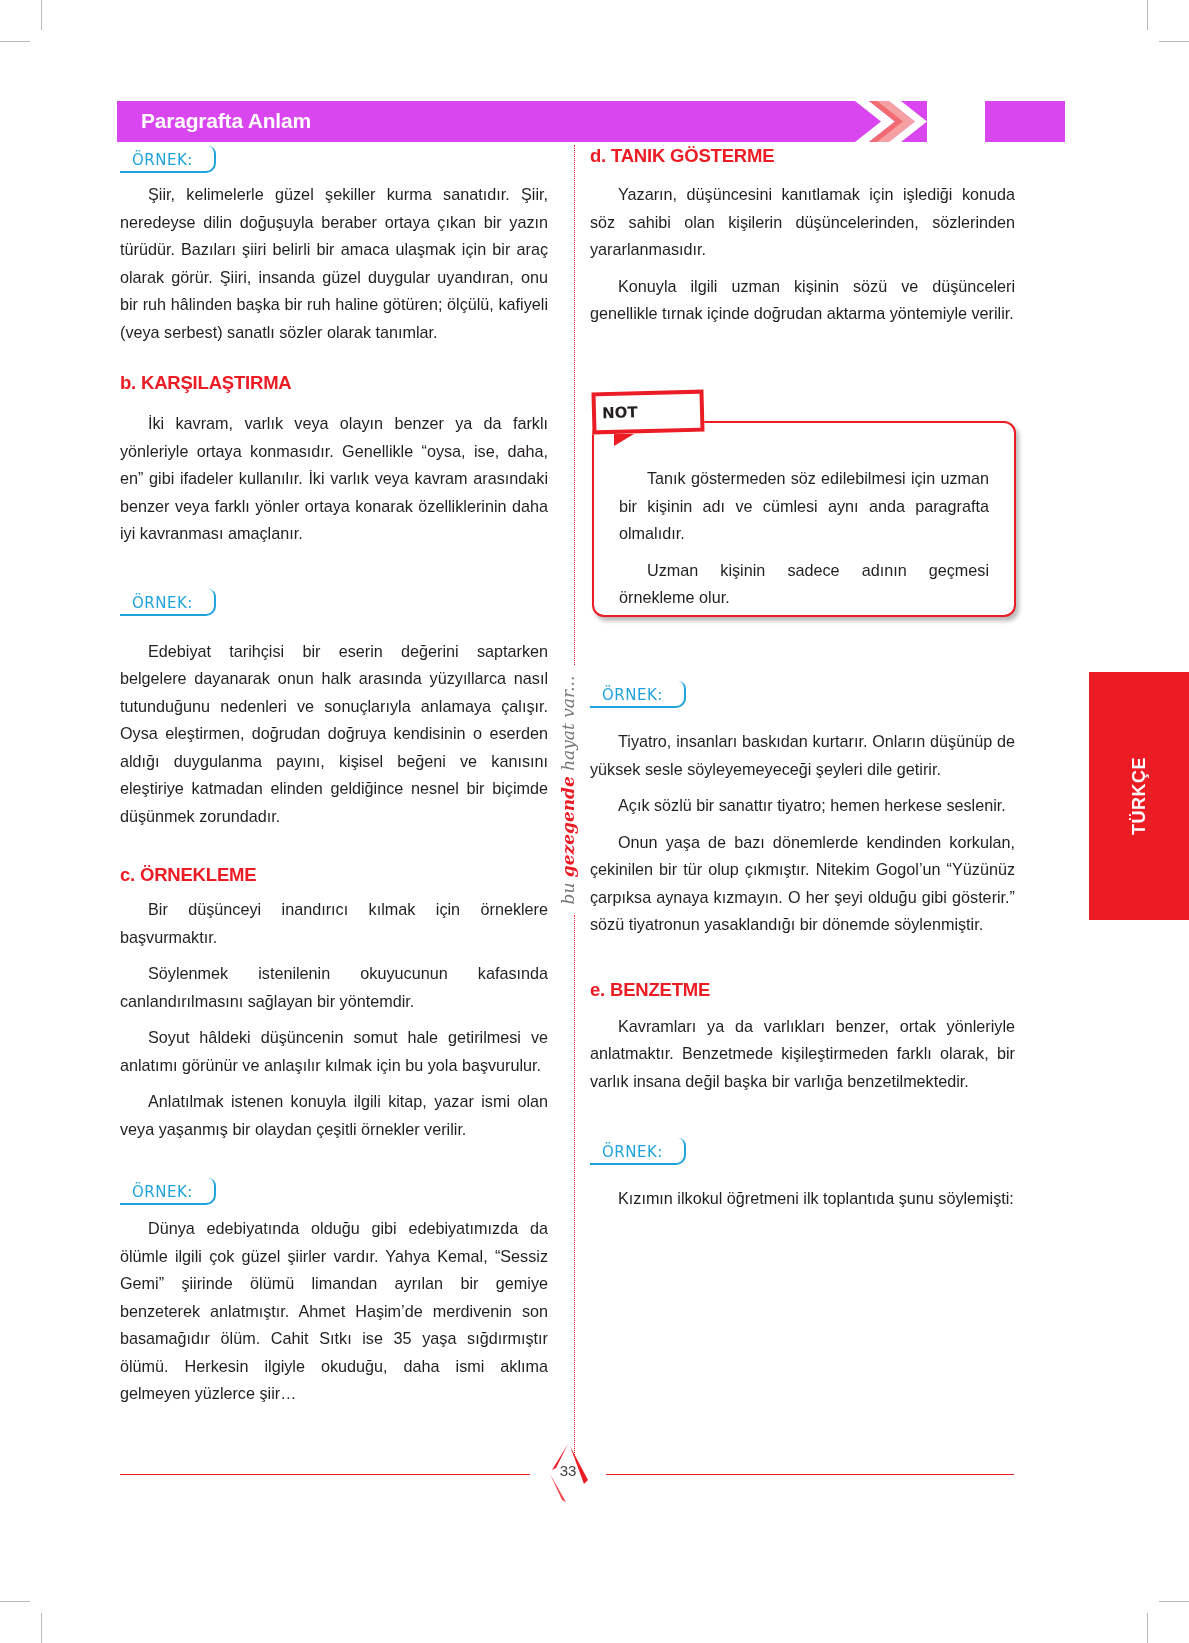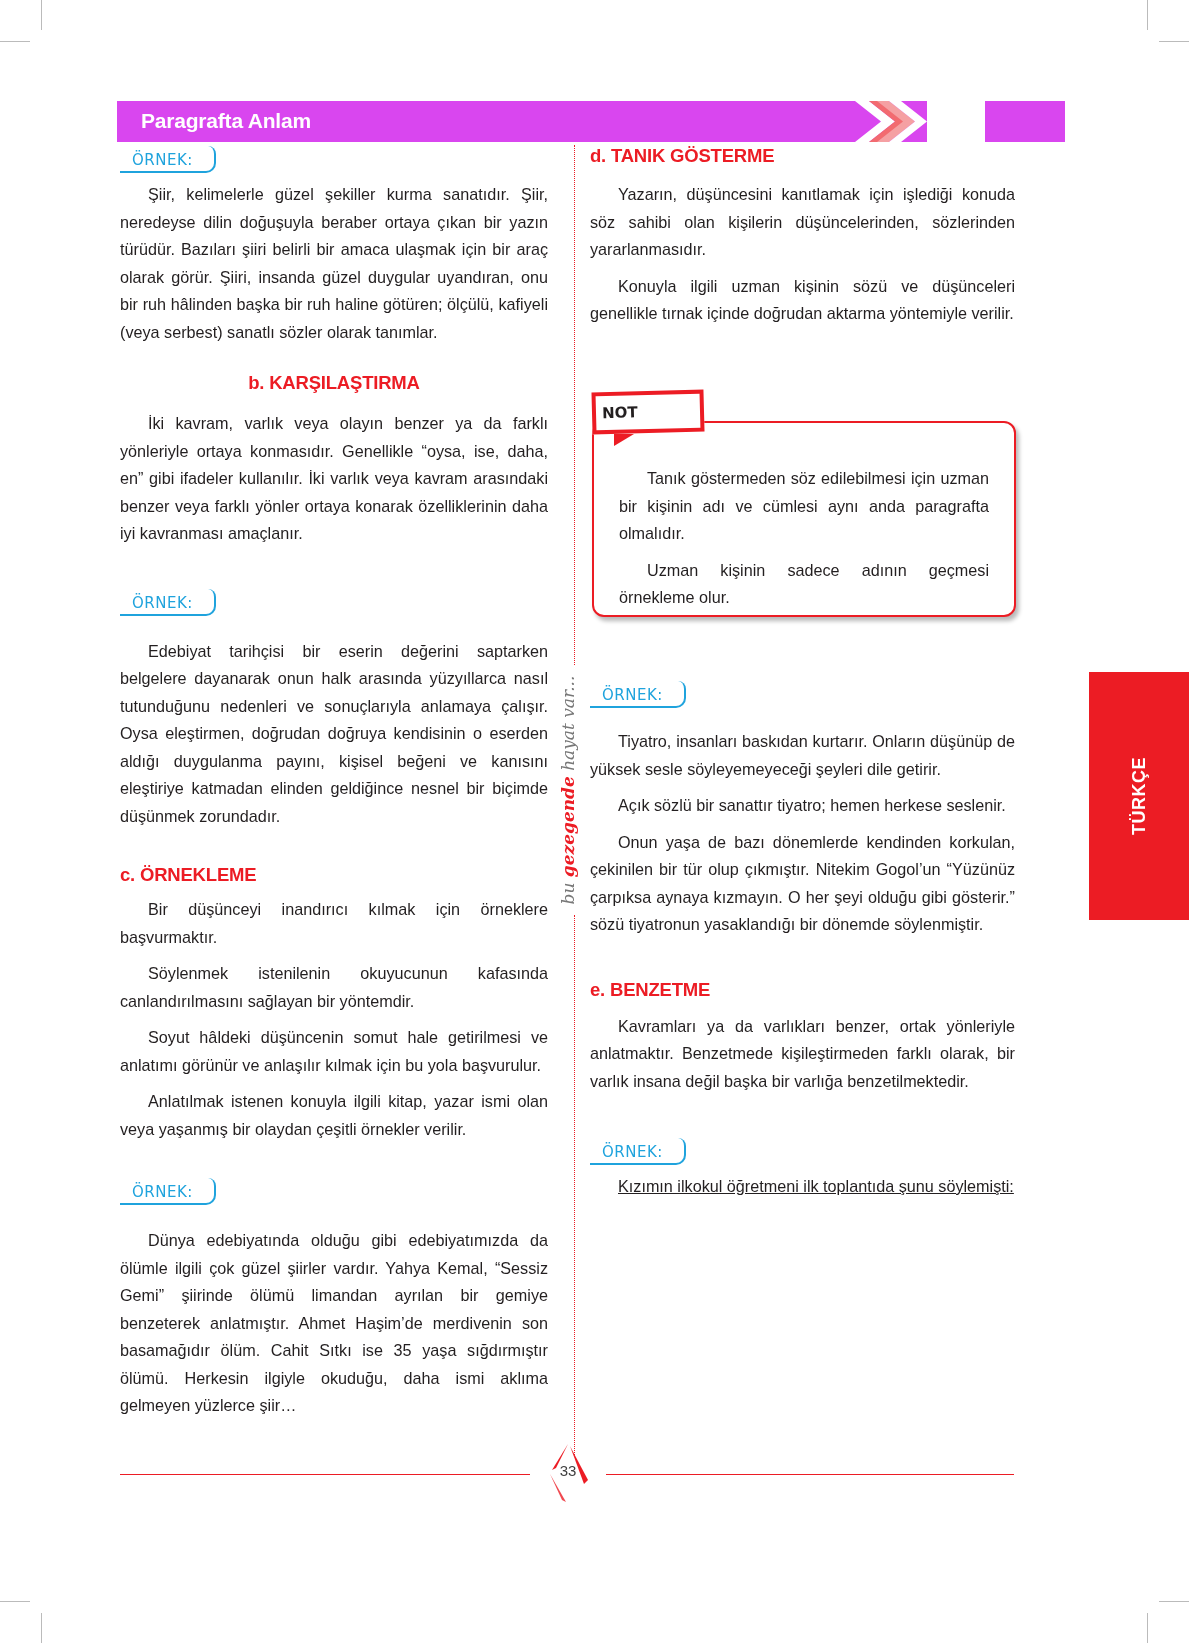--- a/index.html
+++ b/index.html
@@ -151,21 +151,21 @@
 
 <div class="col col-left">
   <div class="ornek">
     <span class="ornek-line"></span>
     <span class="ornek-label">ÖRNEK:</span>
   </div>
   <div style="margin-top:0;">
     <p class="para">Şiir, kelimelerle güzel şekiller kurma sanatıdır. Şiir, neredeyse dilin doğuşuyla beraber ortaya çıkan bir yazın türüdür. Bazıları şiiri belirli bir amaca ulaşmak için bir araç olarak görür. Şiiri, insanda güzel duygular uyandıran, onu bir ruh hâlinden başka bir ruh haline götüren; ölçülü, kafiyeli (veya serbest) sanatlı sözler olarak tanımlar.</p>
   </div>
 
-  <div class="section-title" style="margin-top:26px;text-align:center;">b. KARŞILAŞTIRMA</div>
+  <div class="section-title" style="margin-top:26px;">b. KARŞILAŞTIRMA</div>
   <div style="margin-top:16px;">
     <p class="para">İki kavram, varlık veya olayın benzer ya da farklı yönleriyle ortaya konmasıdır. Genellikle “oysa, ise, daha, en” gibi ifadeler kullanılır. İki varlık veya kavram arasındaki benzer veya farklı yönler ortaya konarak özelliklerinin daha iyi kavranması amaçlanır.</p>
   </div>
 
   <div class="ornek" style="margin-top:40px;">
     <span class="ornek-line"></span>
     <span class="ornek-label">ÖRNEK:</span>
   </div>
   <div style="margin-top:14px;">
     <p class="para">Edebiyat tarihçisi bir eserin değerini saptarken belgelere dayanarak onun halk arasında yüzyıllarca nasıl tutunduğunu nedenleri ve sonuçlarıyla anlamaya çalışır. Oysa eleştirmen, doğrudan doğruya kendisinin o eserden aldığı duygulanma payını, kişisel beğeni ve kanısını eleştiriye katmadan elinden geldiğince nesnel bir biçimde düşünmek zorundadır.</p>
@@ -176,21 +176,21 @@
     <p class="para">Bir düşünceyi inandırıcı kılmak için örneklere başvurmaktır.</p>
     <p class="para">Söylenmek istenilenin okuyucunun kafasında canlandırılmasını sağlayan bir yöntemdir.</p>
     <p class="para">Soyut hâldeki düşüncenin somut hale getirilmesi ve anlatımı görünür ve anlaşılır kılmak için bu yola başvurulur.</p>
     <p class="para">Anlatılmak istenen konuyla ilgili kitap, yazar ismi olan veya yaşanmış bir olaydan çeşitli örnekler verilir.</p>
   </div>
 
   <div class="ornek" style="margin-top:34px;">
     <span class="ornek-line"></span>
     <span class="ornek-label">ÖRNEK:</span>
   </div>
-  <div style="margin-top:14px;">
+  <div style="margin-top:2px;">
     <p class="para">Dünya edebiyatında olduğu gibi edebiyatımızda da ölümle ilgili çok güzel şiirler vardır. Yahya Kemal, “Sessiz Gemi” şiirinde ölümü limandan ayrılan bir gemiye benzeterek anlatmıştır. Ahmet Haşim’de merdivenin son basamağıdır ölüm. Cahit Sıtkı ise 35 yaşa sığdırmıştır ölümü. Herkesin ilgiyle okuduğu, daha ismi aklıma gelmeyen yüzlerce şiir…</p>
   </div>
 </div>
 
 <div class="col col-right">
   <div class="section-title">d. TANIK GÖSTERME</div>
   <div style="margin-top:14px;">
     <p class="para">Yazarın, düşüncesini kanıtlamak için işlediği konuda söz sahibi olan kişilerin düşüncelerinden, sözlerinden yararlanmasıdır.</p>
     <p class="para">Konuyla ilgili uzman kişinin sözü ve düşünceleri genellikle tırnak içinde doğrudan aktarma yöntemiyle verilir.</p>
   </div>
@@ -220,21 +220,21 @@
 
   <div class="section-title" style="margin-top:40px;">e. BENZETME</div>
   <div style="margin-top:12px;">
     <p class="para">Kavramları ya da varlıkları benzer, ortak yönleriyle anlatmaktır. Benzetmede kişileştirmeden farklı olarak, bir varlık insana değil başka bir varlığa benzetilmektedir.</p>
   </div>
 
   <div class="ornek" style="margin-top:42px;">
     <span class="ornek-line"></span>
     <span class="ornek-label">ÖRNEK:</span>
   </div>
-  <div style="text-decoration:underline;">
+  <div style="margin-top:12px;">
     <p class="para">Kızımın ilkokul öğretmeni ilk toplantıda şunu söylemişti:</p>
   </div>
 </div>
 
 <div class="side-tab">
   <span class="side-tab-label">TÜRKÇE</span>
 </div>
 
 <div class="footer-line footer-left"></div>
 <div class="footer-line footer-right"></div>

